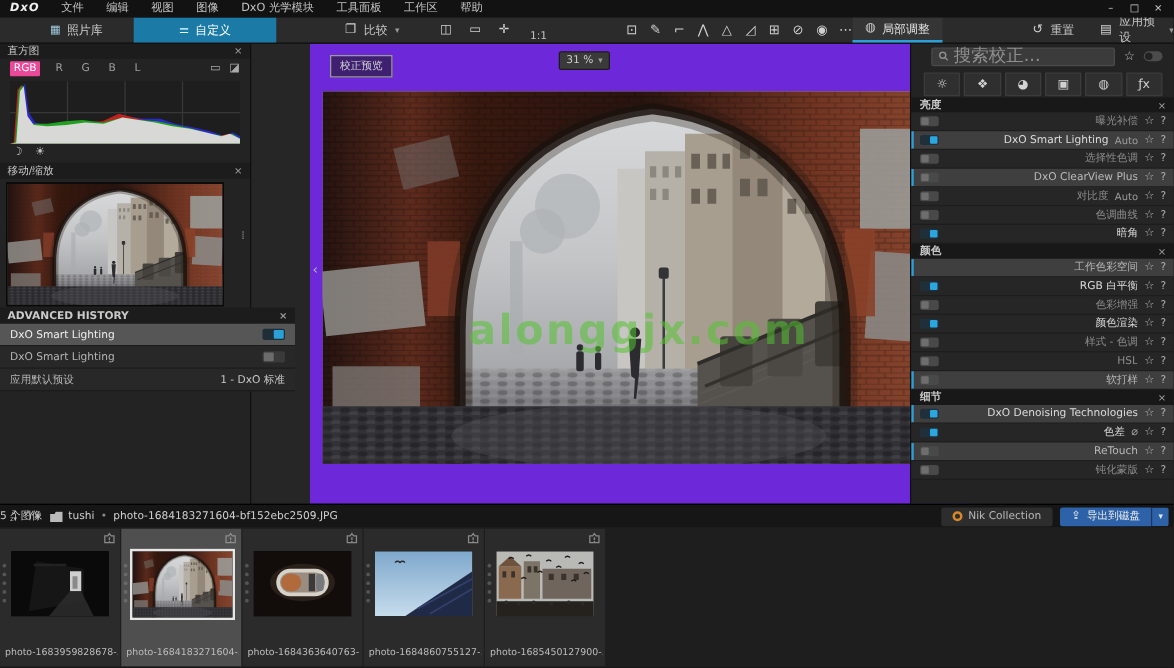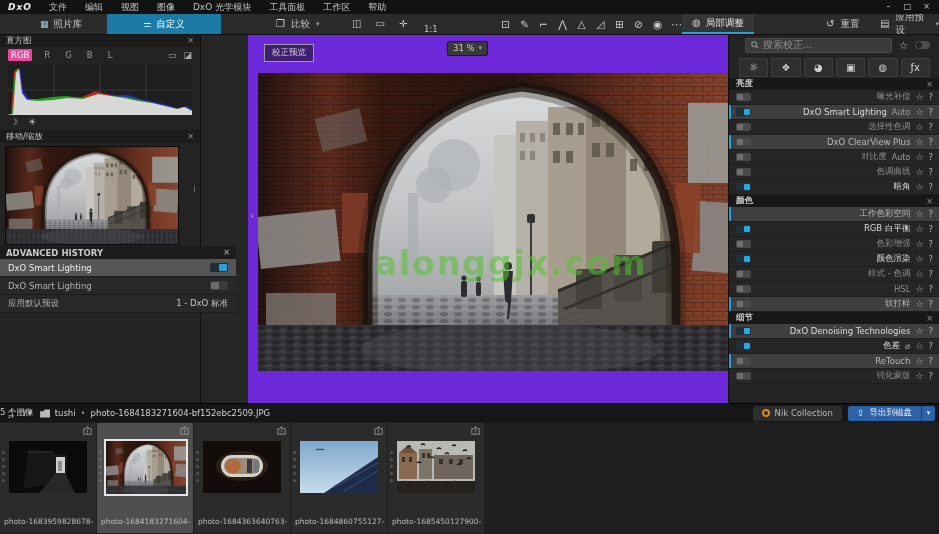--- a/index.html
+++ b/index.html
@@ -60,21 +60,21 @@
   .preview-label{position:absolute;left:16px;top:10px;border:1px solid #9a9a9a;background:rgba(25,25,25,.55);
                  color:#d2d2d2;font-size:8.5px;padding:2px 7px;}
   .photo-main{position:absolute;left:10px;top:39px;width:506px;height:298px;display:block;}
   .watermark{position:absolute;left:10px;top:210px;width:506px;text-align:center;font-size:33px;
              letter-spacing:2px;font-weight:bold;pointer-events:none;}
   .handle{position:absolute;top:176px;color:#b9b9b9;font-size:11px;line-height:11px;}
   .grip{position:absolute;left:-5px;top:150px;color:#8a8a8a;font-size:9px;letter-spacing:-1px;}
   
   .search-row{height:22px;display:flex;align-items:center;gap:7px;padding:0 10px 0 16px;}
   .search-input{flex:1;height:13px;background:#3b3b3b;border:1px solid #4a4a4a;border-radius:2px;
-                display:flex;align-items:center;gap:4px;padding:0 5px;color:#8f8f8f;font-size:10px;}
+                display:flex;align-items:center;gap:4px;padding:0 5px;color:#8f8f8f;font-size:14px;}
   .mini-tgl{width:15px;height:8px;border-radius:4px;background:#4c4c4c;position:relative;}
   .mini-tgl::after{content:"";position:absolute;left:1px;top:1px;width:6px;height:6px;border-radius:50%;background:#222;}
   .cat-row{height:22px;display:flex;align-items:center;gap:3px;padding:0 10px;}
   .cat-btn{flex:1;height:17px;background:#2f2f2f;border:1px solid #3c3c3c;border-radius:1px;
            display:flex;align-items:center;justify-content:center;color:#d2d2d2;font-size:10px;}
   .sec-h{height:12px;background:#181818;display:flex;align-items:center;padding:0 7px;
          color:#cbcbcb;font-weight:bold;font-size:8.5px;}
   .sec-h .x{margin-left:auto;font-weight:normal;color:#9a9a9a;font-size:8px;}
   .crow{height:14px;display:flex;align-items:center;gap:5px;padding:0 7px;background:#262626;
         border-bottom:1px solid #1d1d1d;color:#8d8d8d;}

